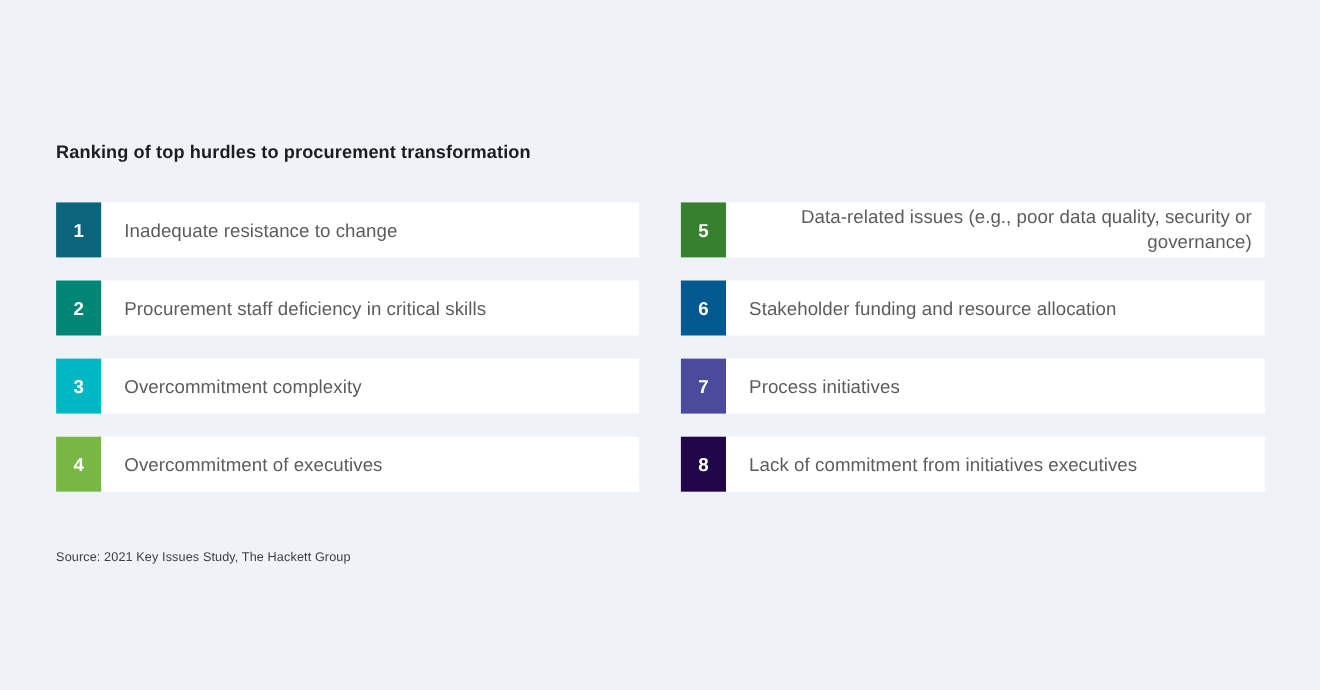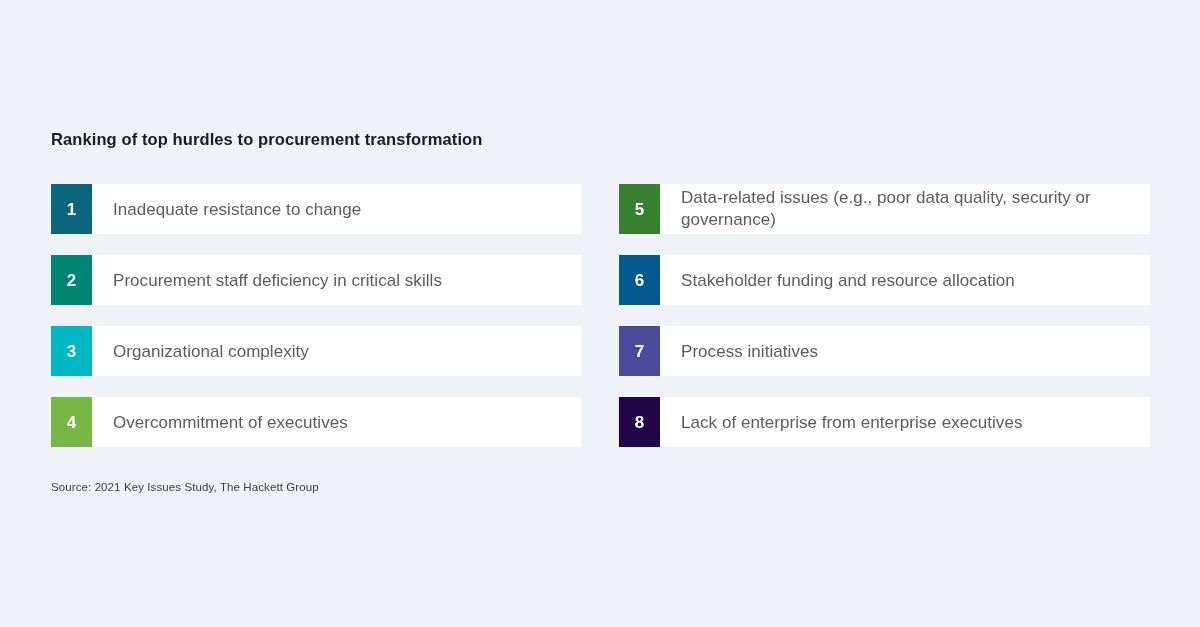--- a/index.html
+++ b/index.html
@@ -13,20 +13,21 @@
     background: #eff3f7;
     font-family: "Liberation Sans", sans-serif;
     -webkit-font-smoothing: antialiased;
     overflow: hidden;
   }
 
   #infographic {
     position: relative;
     width: 1012px;
     height: 627px;
+    text-align: right;
   }
 
   #chart-title {
     position: absolute;
     left: 51px;
     top: 130px;
     font-size: 16.5px;
     font-weight: 600;
     color: #1b1d1f;
     letter-spacing: 0.1px;
@@ -75,21 +76,21 @@
     letter-spacing: 0.05px;
   }
 
   .rank-label.two-line {
     line-height: 22px;
   }
 
   #source-note {
     position: absolute;
     left: 51px;
-    top: 481px;
+    top: 501px;
     font-size: 11.5px;
     color: #3c3f42;
     letter-spacing: 0.1px;
     white-space: nowrap;
   }
 </style>
 </head>
 <body>
 
 <div id="infographic">
@@ -100,21 +101,21 @@
       <div class="ranking-row">
         <div class="rank-badge" style="background: rgb(11, 101, 125);">1</div>
         <div class="rank-label">Inadequate resistance to change</div>
       </div>
       <div class="ranking-row">
         <div class="rank-badge" style="background: rgb(1, 134, 117);">2</div>
         <div class="rank-label">Procurement staff deficiency in critical skills</div>
       </div>
       <div class="ranking-row">
         <div class="rank-badge" style="background: rgb(0, 184, 196);">3</div>
-        <div class="rank-label">Organizational complexity</div>
+        <div class="rank-label">Overcommitment complexity</div>
       </div>
       <div class="ranking-row">
         <div class="rank-badge" style="background: rgb(118, 184, 67);">4</div>
         <div class="rank-label">Overcommitment of executives</div>
       </div>
     </div>
 
   <div class="ranking-column" id="ranking-column-right">
       <div class="ranking-row">
         <div class="rank-badge" style="background: rgb(55, 128, 47);">5</div>
@@ -123,19 +124,19 @@
       <div class="ranking-row">
         <div class="rank-badge" style="background: rgb(2, 89, 143);">6</div>
         <div class="rank-label">Stakeholder funding and resource allocation</div>
       </div>
       <div class="ranking-row">
         <div class="rank-badge" style="background: rgb(76, 74, 156);">7</div>
         <div class="rank-label">Process initiatives</div>
       </div>
       <div class="ranking-row">
         <div class="rank-badge" style="background: rgb(33, 6, 74);">8</div>
-        <div class="rank-label">Lack of enterprise from enterprise executives</div>
+        <div class="rank-label">Lack of commitment from initiatives executives</div>
       </div>
     </div>
 
   <div id="source-note">Source: 2021 Key Issues Study, The Hackett Group</div>
 
 </div>
 
 </body></html>

